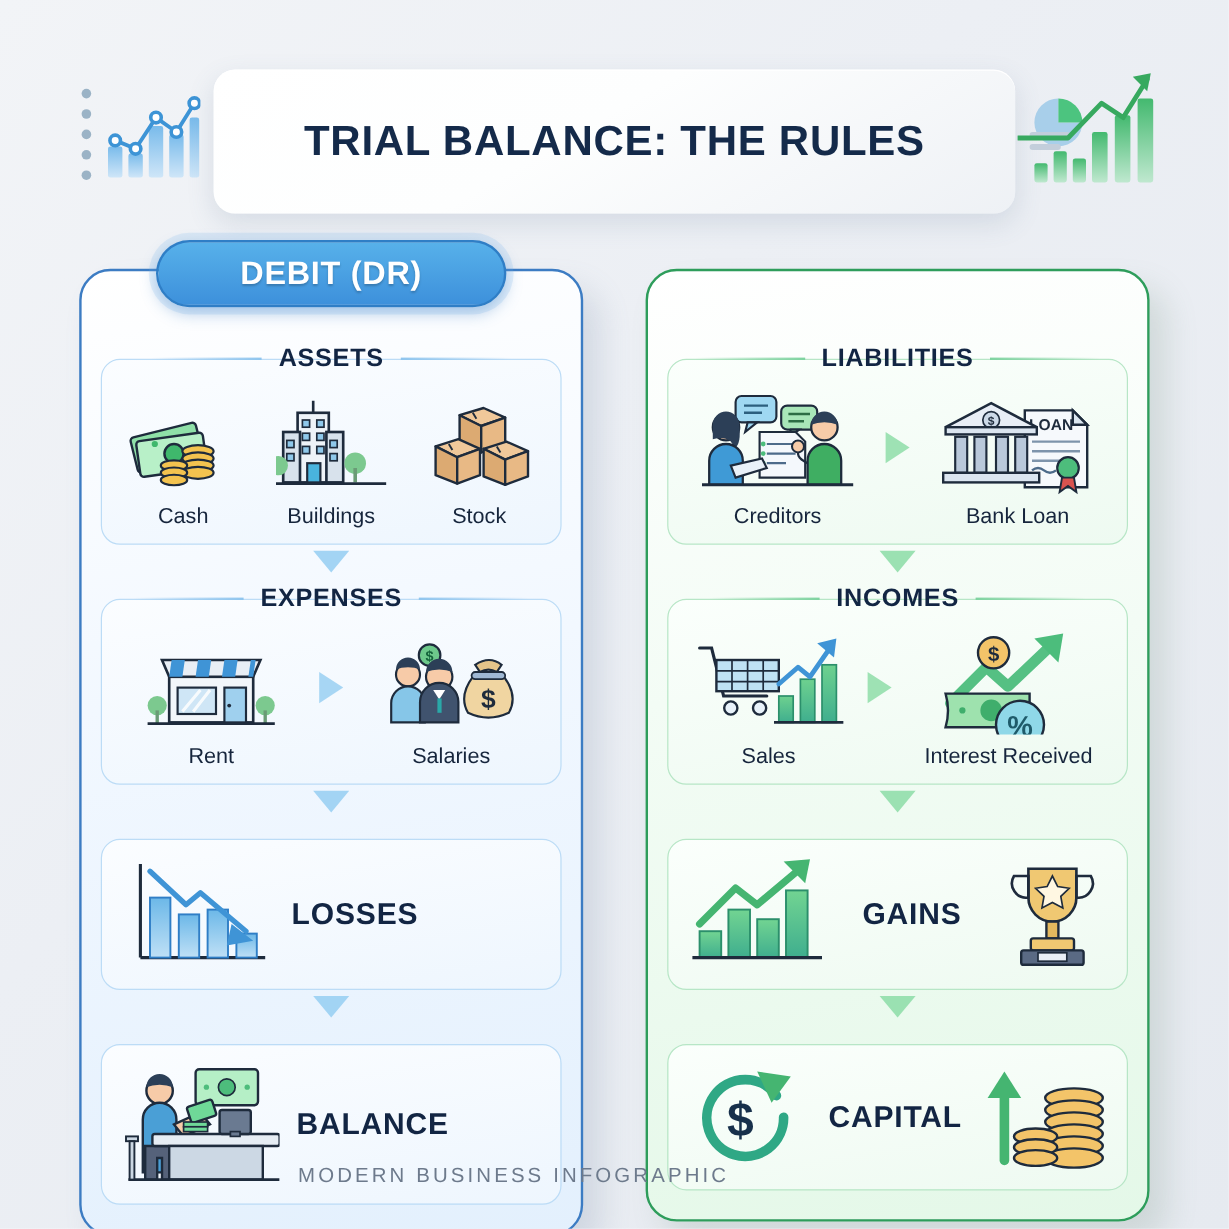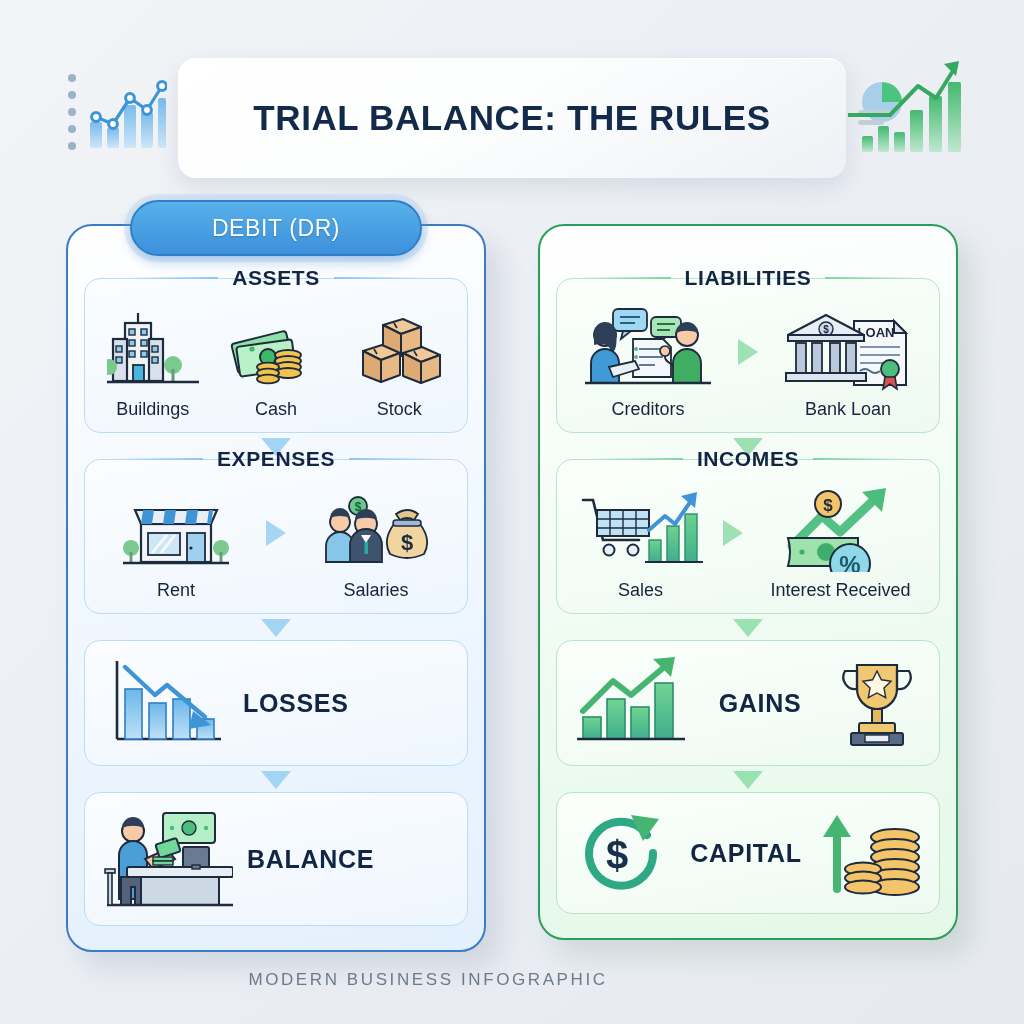--- a/index.html
+++ b/index.html
@@ -51,37 +51,37 @@
     left: 538px;
     background: linear-gradient(170deg, #ffffff 0%, #f3fcf5 42%, #e4f8e8 100%);
     border: 2px solid #2e9d5b;
     box-shadow: 14px 16px 26px rgba(110,140,120,.20);
   }
 
   .pill {
     position: absolute; top: -26px; left: 50%; transform: translateX(-50%);
     min-width: 292px; height: 56px; border-radius: 30px;
     display: flex; align-items: center; justify-content: center;
-    font-size: 23px; font-weight: normal; color: #fff; letter-spacing: .6px;
+    font-size: 27px; font-weight: bold; color: #fff; letter-spacing: .6px;
     text-shadow: 0 1px 2px rgba(0,0,0,.22);
   }
   .pill-debit {
     background: linear-gradient(180deg, #57b1ea 0%, #3d90db 100%);
     border: 2px solid #2f7ec6;
     box-shadow: 0 5px 13px rgba(60,125,196,.40), 0 0 0 6px rgba(115,180,235,.17);
   }
   .pill-credit {
     background: linear-gradient(180deg, #53cf90 0%, #2eb872 100%);
     border: 2px solid #24a261;
     box-shadow: 0 5px 13px rgba(46,184,114,.38), 0 0 0 6px rgba(110,215,155,.17);
   }
 
   
   .sec {
-    position: relative; border-radius: 16px; margin-bottom: 6px;
+    position: relative; border-radius: 16px; margin-bottom: 6px; margin-top: 21px;
   }
   .sec-debit { background: linear-gradient(170deg,#fbfdff 0%, #eef6fe 100%); border: 1.5px solid #bcdcf6; }
   .sec-credit { background: linear-gradient(170deg,#fbfffc 0%, #eefaf1 100%); border: 1.5px solid #b7e6c6; }
 
   .sec-head {
     position: absolute; top: -13px; left: 0; width: 100%;
     display: flex; align-items: center; justify-content: center; gap: 10px;
     pointer-events: none;
   }
   .sec-head .rule { flex: 1; height: 1.5px; max-width: 92px; }
@@ -202,20 +202,44 @@
       <div class="sec-head">
         <span class="rule"></span>
         <span class="sec-title">ASSETS</span>
         <span class="rule r"></span>
       </div>
       <div class="items">
 
         <div class="item">
           <div class="icon-box">
             <svg width="92" height="82" viewBox="0 0 92 82">
+              <g stroke="#1e2b3c" stroke-width="2">
+                <rect x="4" y="28" width="56" height="30" rx="3" fill="#8fe0a8" transform="rotate(-14 32 43)"></rect>
+                <rect x="8" y="34" width="56" height="30" rx="3" fill="#b8f0c8" transform="rotate(-8 36 49)"></rect>
+                <circle cx="38" cy="48" r="8" fill="#3fb86c"></circle>
+              </g>
+              <circle cx="22" cy="40" r="2.6" fill="#3fb86c"></circle>
+              <circle cx="56" cy="54" r="2.6" fill="#3fb86c"></circle>
+              <g stroke="#1e2b3c" stroke-width="1.8" fill="#f3c34f">
+                <ellipse cx="58" cy="46" rx="13" ry="5"></ellipse>
+                  <ellipse cx="58" cy="52" rx="13" ry="5"></ellipse>
+                <ellipse cx="58" cy="58" rx="13" ry="5"></ellipse>
+                  <ellipse cx="58" cy="64" rx="13" ry="5"></ellipse>
+                <ellipse cx="38" cy="58" rx="11" ry="4.4"></ellipse>
+                  <ellipse cx="38" cy="64" rx="11" ry="4.4"></ellipse>
+                <ellipse cx="38" cy="70" rx="11" ry="4.4"></ellipse>
+              </g>
+            </svg>
+          </div>
+          <div class="item-label">Cash</div>
+        </div>
+
+        <div class="item">
+          <div class="icon-box">
+            <svg width="92" height="82" viewBox="0 0 92 82">
               <rect x="18" y="14" width="26" height="58" fill="#eef3f8" stroke="#1e2b3c" stroke-width="2.2"></rect>
               <rect x="6" y="30" width="14" height="42" fill="#d8e2ec" stroke="#1e2b3c" stroke-width="2.2"></rect>
               <rect x="42" y="30" width="14" height="42" fill="#d8e2ec" stroke="#1e2b3c" stroke-width="2.2"></rect>
               <line x1="31" y1="4" x2="31" y2="14" stroke="#1e2b3c" stroke-width="2.2"></line>
               <g fill="#8fc8ea" stroke="#1e2b3c" stroke-width="1.4">
                 <rect x="22" y="20" width="6" height="6"></rect>
                   <rect x="34" y="20" width="6" height="6"></rect>
                 <rect x="22" y="31" width="6" height="6"></rect>
                   <rect x="34" y="31" width="6" height="6"></rect>
                 <rect x="22" y="42" width="6" height="6"></rect>
@@ -226,44 +250,20 @@
                   <rect x="45" y="48" width="6" height="6"></rect>
               </g>
               <rect x="26" y="56" width="11" height="16" fill="#49b4de" stroke="#1e2b3c" stroke-width="1.8"></rect>
               <circle cx="66" cy="56" r="9" fill="#7cc98f"></circle>
                 <rect x="64.5" y="60" width="3" height="12" fill="#6a9b76"></rect>
               <circle cx="2" cy="58" r="8" fill="#7cc98f"></circle>
               <line x1="0" y1="73" x2="92" y2="73" stroke="#1e2b3c" stroke-width="2.4"></line>
             </svg>
           </div>
           <div class="item-label">Buildings</div>
-        </div>
-
-        <div class="item">
-          <div class="icon-box">
-            <svg width="92" height="82" viewBox="0 0 92 82">
-              <g stroke="#1e2b3c" stroke-width="2">
-                <rect x="4" y="28" width="56" height="30" rx="3" fill="#8fe0a8" transform="rotate(-14 32 43)"></rect>
-                <rect x="8" y="34" width="56" height="30" rx="3" fill="#b8f0c8" transform="rotate(-8 36 49)"></rect>
-                <circle cx="38" cy="48" r="8" fill="#3fb86c"></circle>
-              </g>
-              <circle cx="22" cy="40" r="2.6" fill="#3fb86c"></circle>
-              <circle cx="56" cy="54" r="2.6" fill="#3fb86c"></circle>
-              <g stroke="#1e2b3c" stroke-width="1.8" fill="#f3c34f">
-                <ellipse cx="58" cy="46" rx="13" ry="5"></ellipse>
-                  <ellipse cx="58" cy="52" rx="13" ry="5"></ellipse>
-                <ellipse cx="58" cy="58" rx="13" ry="5"></ellipse>
-                  <ellipse cx="58" cy="64" rx="13" ry="5"></ellipse>
-                <ellipse cx="38" cy="58" rx="11" ry="4.4"></ellipse>
-                  <ellipse cx="38" cy="64" rx="11" ry="4.4"></ellipse>
-                <ellipse cx="38" cy="70" rx="11" ry="4.4"></ellipse>
-              </g>
-            </svg>
-          </div>
-          <div class="item-label">Cash</div>
         </div>
 
         <div class="item">
           <div class="icon-box">
             <svg width="92" height="82" viewBox="0 0 92 82">
               <g stroke="#1e2b3c" stroke-width="2" stroke-linejoin="round">
                 <path d="M30 16 L50 10 L68 18 L48 25 z" fill="#f0c89a"></path>
                 <path d="M30 16 L30 40 L48 47 L48 25 z" fill="#dcaa72"></path>
                 <path d="M68 18 L68 41 L48 47 L48 25 z" fill="#e8b985"></path>
                 <path d="M10 42 L29 36 L47 44 L28 51 z" fill="#f0c89a"></path>

